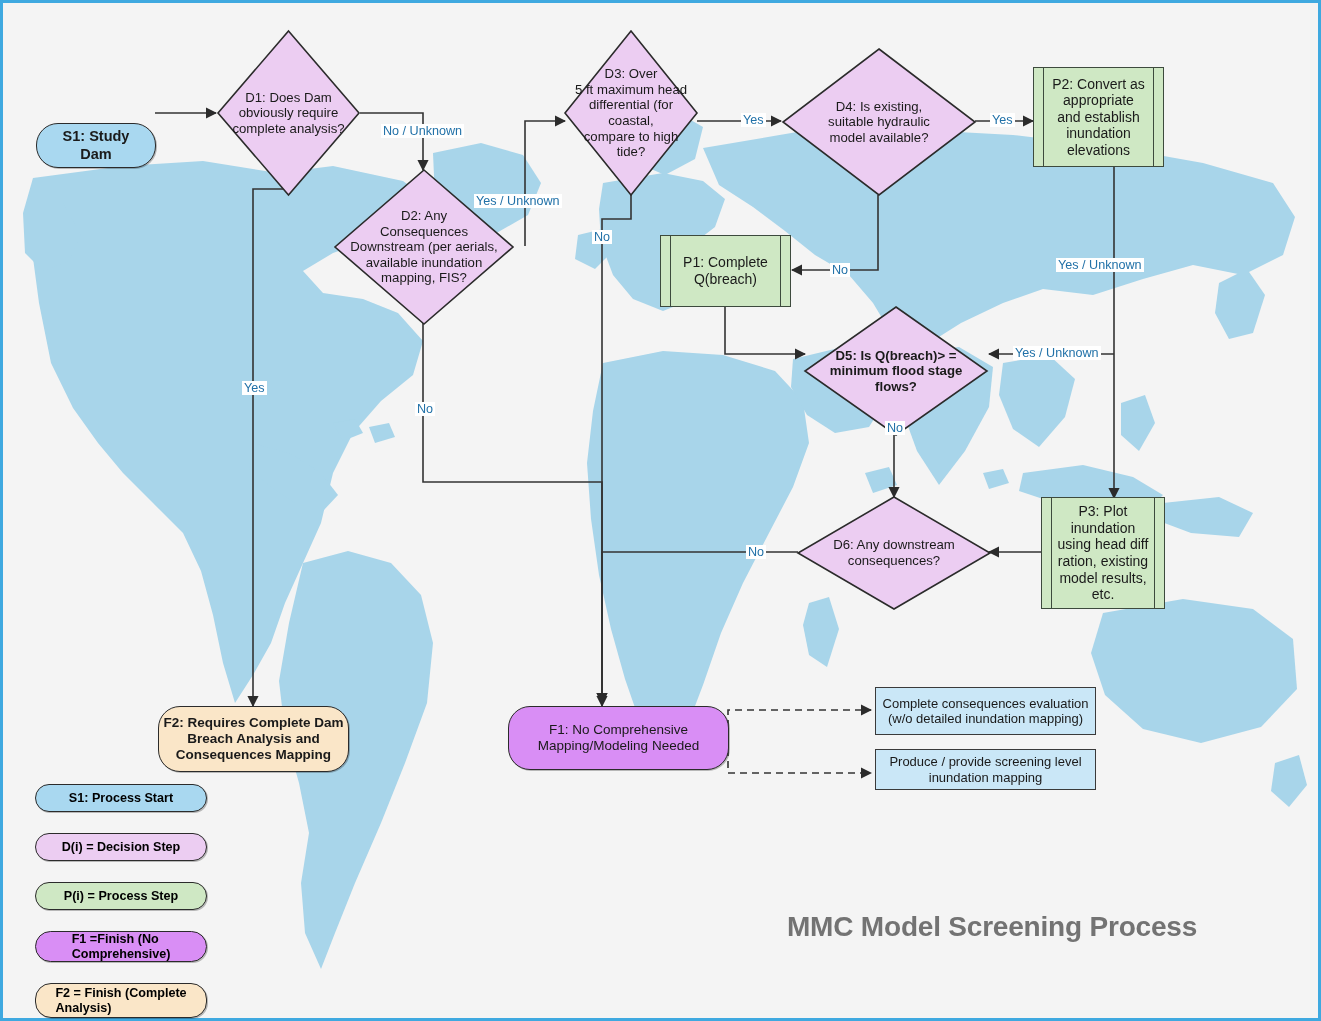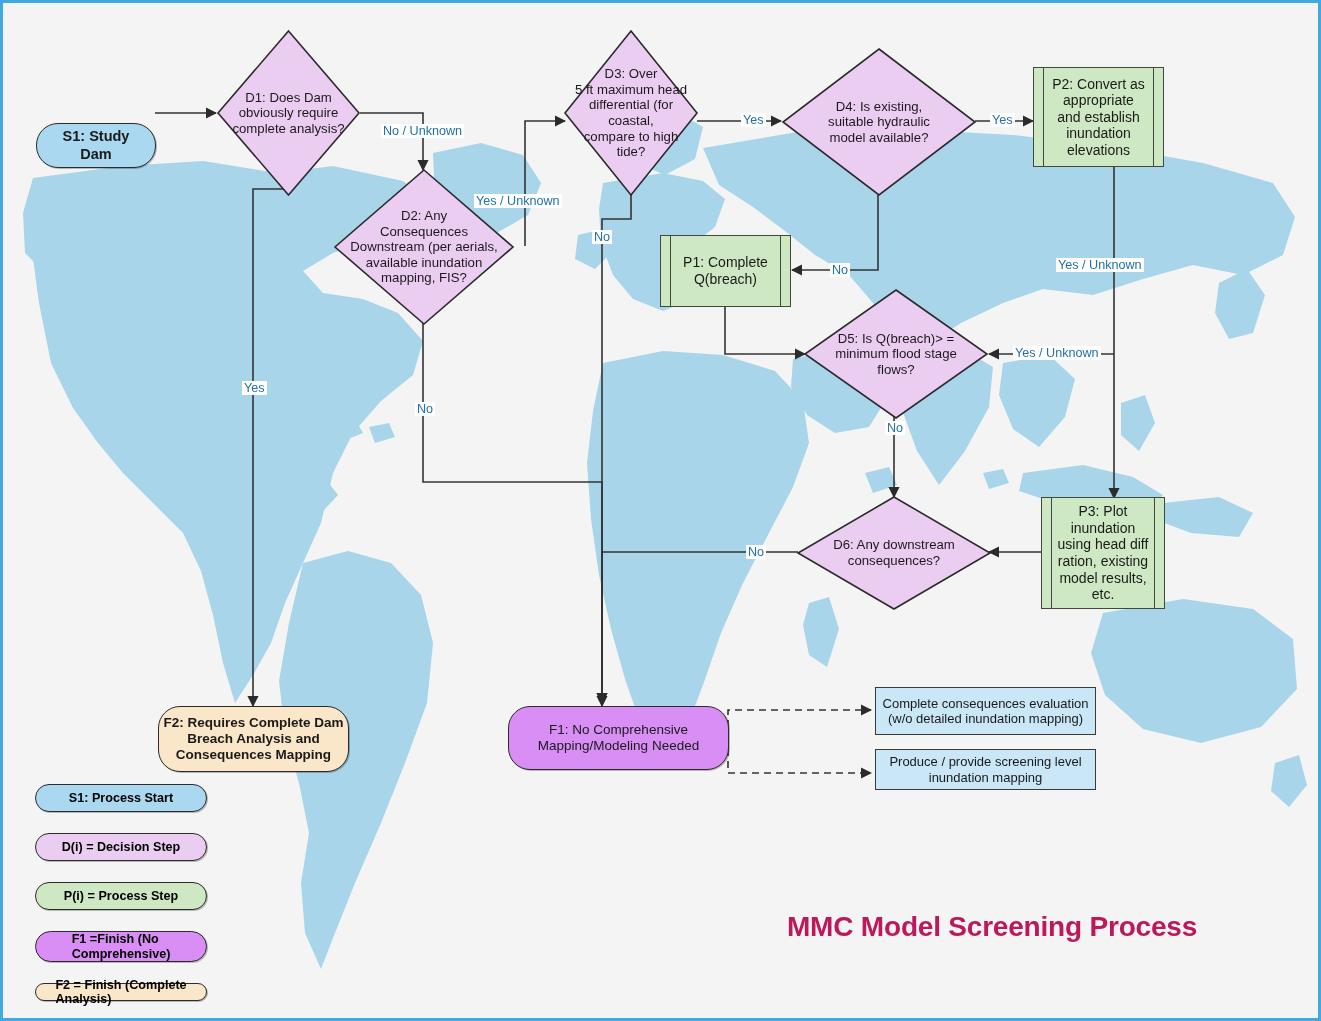--- a/index.html
+++ b/index.html
@@ -103,21 +103,21 @@
     line-height:1.12;
     box-sizing:border-box;
     padding:2px 4px;
   }
 
   
   #title{
     position:absolute;
     left:784px;top:908px;
     font-size:28px;font-weight:bold;
-    color:#be185d;
+    color:#737373;
     letter-spacing:-0.2px;
     z-index:5;
     white-space:nowrap;
   }
 </style>
 </head>
 <body>
 
 <div id="canvas">
 
@@ -268,21 +268,21 @@
 
     <div class="node diamond" style="left:778px;top:44px;width:196px;height:150px;">
       <svg width="196" height="150" viewBox="0 0 196 150">
         <polygon points="98,2 194,75 98,148 2,75" fill="#eccdf2" stroke="#2b2b2b" stroke-width="1.6"></polygon>
       </svg>
       <span class="txt">D4: Is existing,
 suitable hydraulic
 model available?</span>
     </div>
 
-    <div class="node diamond" style="left:800px;top:285px;width:186px;height:132px;">
+    <div class="node diamond" style="left:800px;top:302px;width:186px;height:132px;font-weight:bold;">
       <svg width="186" height="132" viewBox="0 0 186 132">
         <polygon points="93,2 184,66 93,130 2,66" fill="#eccdf2" stroke="#2b2b2b" stroke-width="1.6"></polygon>
       </svg>
       <span class="txt">D5: Is Q(breach)&gt; =
 minimum flood stage
 flows?</span>
     </div>
 
     <div class="node diamond" style="left:793px;top:492px;width:196px;height:116px;">
       <svg width="196" height="116" viewBox="0 0 196 116">
@@ -359,21 +359,21 @@
     <div class="lgitem" style="height:28px;background:#eccdf2;">
       <span>D(i) = Decision Step</span>
     </div>
     <div class="lgitem" style="height:28px;background:#cfe8c4;">
       <span>P(i) =  Process Step</span>
     </div>
     <div class="lgitem" style="height:31px;background:#d98ef5;white-space:pre-line;">
       <span style="white-space:pre-line;">F1 =Finish (No
 Comprehensive)</span>
     </div>
-    <div class="lgitem" style="height:18px;background:#fae6c8;white-space:pre-line;">
+    <div class="lgitem" style="height:35px;background:#fae6c8;white-space:pre-line;">
       <span style="white-space:pre-line;">F2 = Finish (Complete
 Analysis)</span>
     </div>
   </div>
 
   <div id="title">MMC Model Screening Process</div>
 
 </div>
 
 </body></html>

